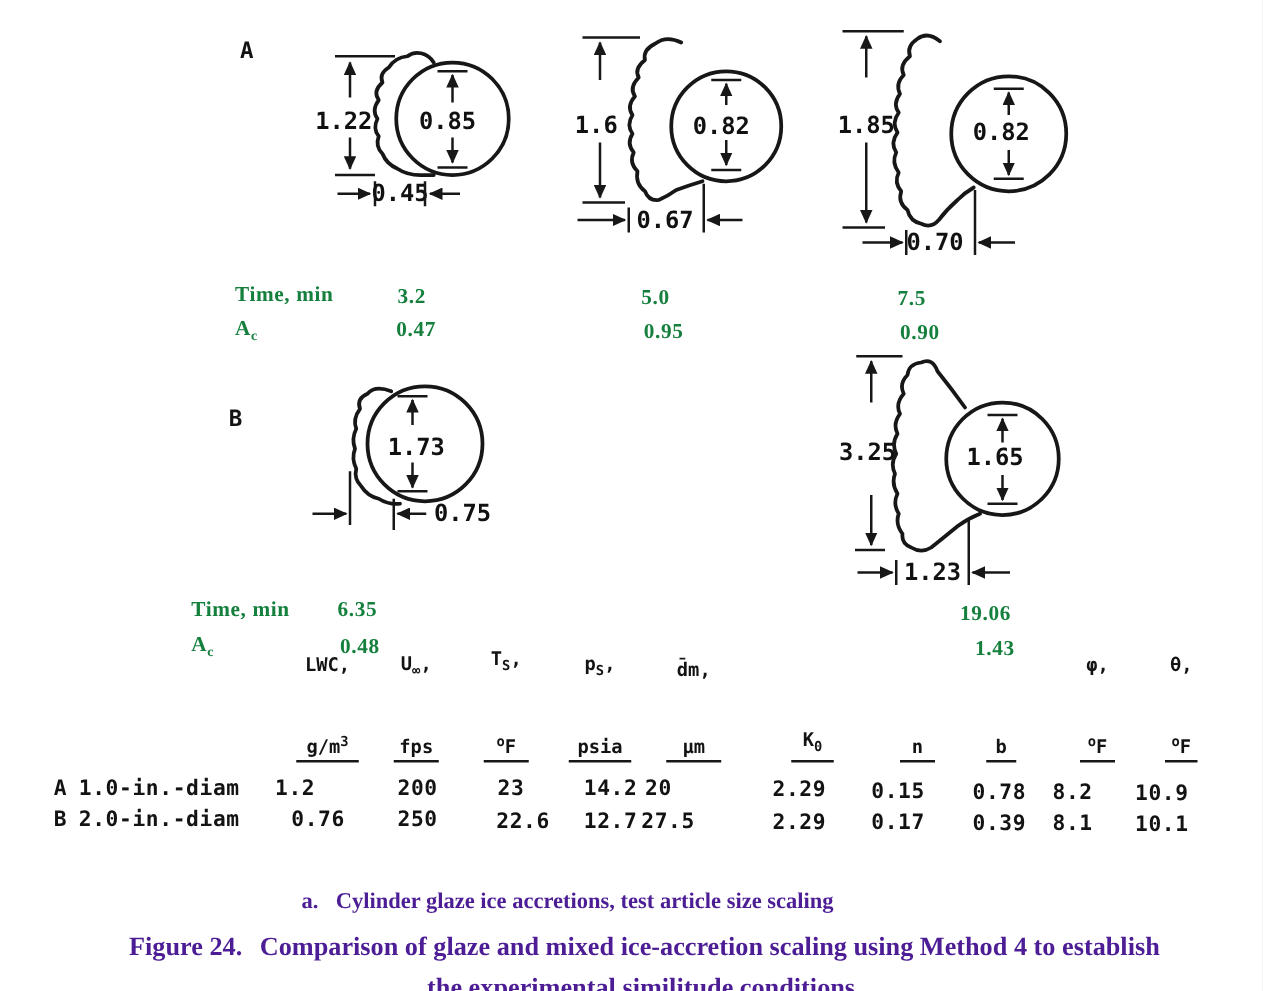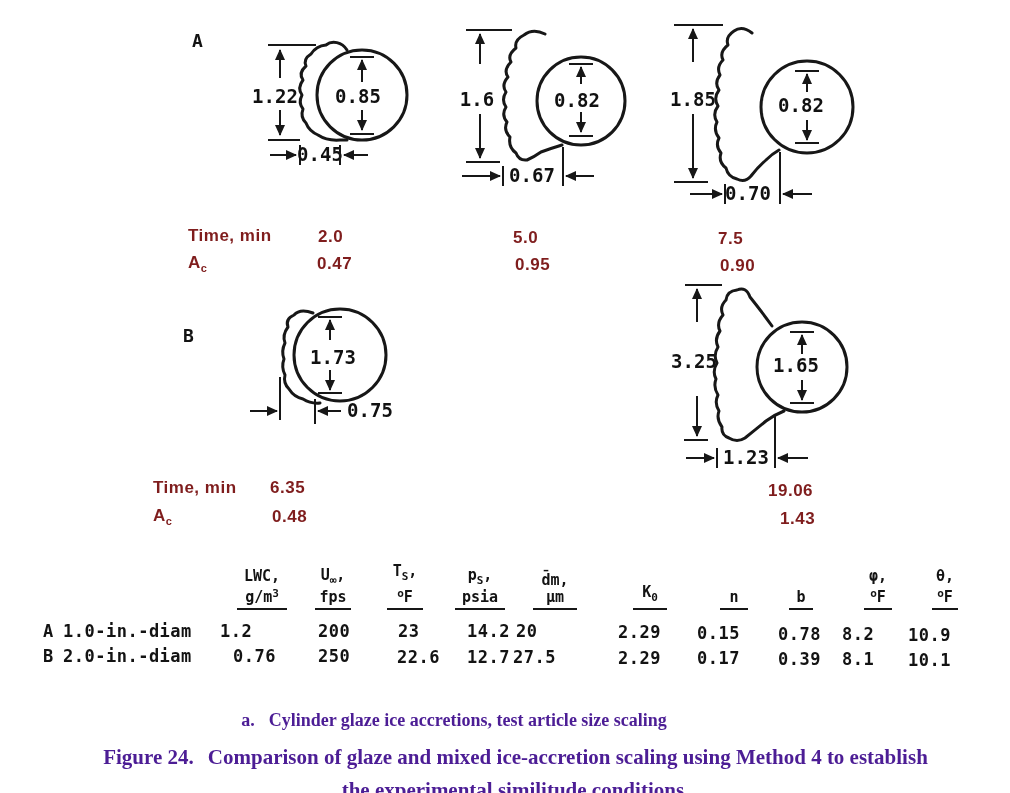--- a/index.html
+++ b/index.html
@@ -1,31 +1,31 @@
 <!DOCTYPE html>
 <html><head>
 <meta charset="utf-8">
 <style>
   html,body{margin:0;padding:0;background:#e8e8e8;}
   .page{position:relative;width:1010px;height:793px;background:#ffffff;overflow:hidden;
         font-family:"DejaVu Sans Mono",monospace;color:#111;}
   .abs{position:absolute;white-space:pre;}
-  .mono{font-family:Liberation Sans, sans-serif;font-weight:bold;font-size:17px;letter-spacing:.5px;color:#7f1d1d;}
+  .mono{font-family:Liberation Serif, serif;font-weight:bold;font-size:17px;letter-spacing:.5px;color:#15803d;}
   .seclbl{font-family:"DejaVu Sans Mono",monospace;font-weight:bold;font-size:18px;color:#131313;}
   .fig{position:absolute;left:0;top:0;}
   .dw line{stroke:#171717;stroke-width:2;}
   .dw .tick{stroke-width:2;}
   .dw circle{fill:none;stroke:#171717;stroke-width:3;}
   .dw .ice{fill:none;stroke:#171717;stroke-width:3;stroke-linejoin:round;stroke-linecap:round;}
   .dw text{font-family:"DejaVu Sans Mono",monospace;font-weight:bold;font-size:19px;fill:#111;text-anchor:middle;}
   sub{font-size:11px;vertical-align:-4px;letter-spacing:0;}
   sup{font-size:11px;vertical-align:5px;letter-spacing:0;}
   .th{position:absolute;top:570px;height:36px;border-bottom:2px solid #171717;padding-bottom:2px;
       display:flex;flex-direction:column;justify-content:flex-end;text-align:center;
-      font-family:"DejaVu Sans Mono",monospace;font-weight:bold;font-size:15px;line-height:17px;color:#131313;}
+      font-family:"DejaVu Sans Mono",monospace;font-weight:bold;font-size:15px;line-height:17px;color:#131313;gap:44px;}
   .td{position:absolute;font-family:"DejaVu Sans Mono",monospace;font-weight:bold;font-size:17px;letter-spacing:.5px;color:#131313;white-space:pre;}
   .cap{position:absolute;text-align:center;font-family:"Liberation Serif",serif;font-weight:700;color:#4c1d95;white-space:pre;}
   .cap .gap{margin-left:14px;}
 </style>
 </head>
 <body>
 
 <div class="page">
 
   <svg class="fig dw" width="1010" height="560" viewBox="0 0 1010 560">
@@ -128,21 +128,21 @@
       <text x="746" y="464">1.23</text>
       <line class="tick" x1="775" y1="415" x2="775" y2="468"></line>
       <line x1="808" y1="458" x2="778" y2="458" marker-end="url(#arr)"></line>
     </g>
   </svg>
 
   <div class="abs seclbl" style="left:192px;top:30px">A</div>
   <div class="abs seclbl" style="left:183px;top:325px">B</div>
 
   <div class="abs mono" style="left:188px;top:226px">Time, min</div>
-  <div class="abs mono" style="left:318px;top:227px">2.0</div>
+  <div class="abs mono" style="left:318px;top:227px">3.2</div>
   <div class="abs mono" style="left:513px;top:228px">5.0</div>
   <div class="abs mono" style="left:718px;top:229px">7.5</div>
   <div class="abs mono" style="left:188px;top:253px"><span>A</span><sub>c</sub></div>
   <div class="abs mono" style="left:317px;top:254px">0.47</div>
   <div class="abs mono" style="left:515px;top:255px">0.95</div>
   <div class="abs mono" style="left:720px;top:256px">0.90</div>
 
   <div class="abs mono" style="left:153px;top:478px">Time, min</div>
   <div class="abs mono" style="left:270px;top:478px">6.35</div>
   <div class="abs mono" style="left:768px;top:481px">19.06</div>

